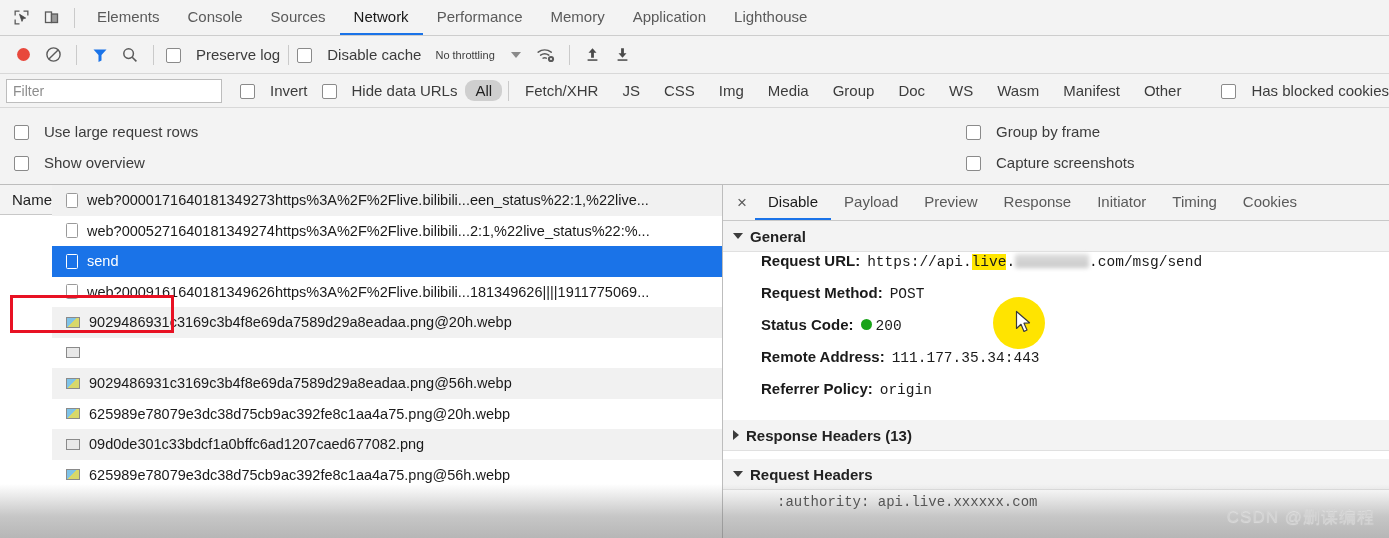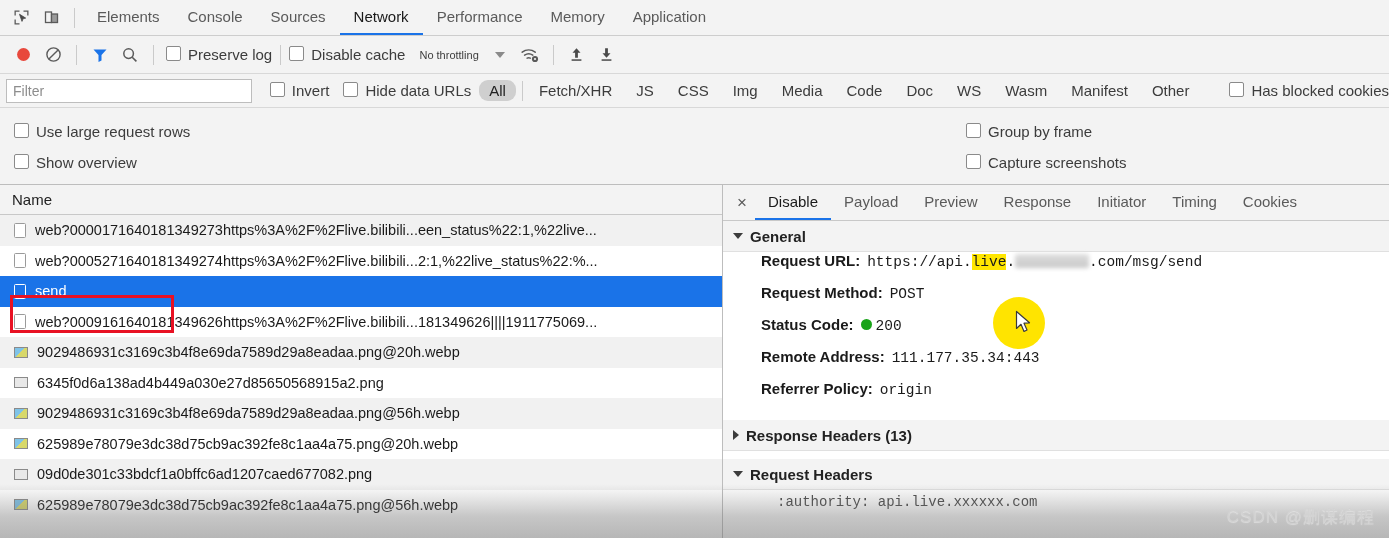--- a/index.html
+++ b/index.html
@@ -47,21 +47,21 @@
 
   
   .net-toolbar {
     height: 38px; min-height: 38px;
     display: flex; align-items: center;
     background: #f3f3f3;
     border-bottom: 1px solid #d8d8d8;
     padding-left: 8px;
   }
   .chk-wrap {
-    display: flex; align-items: flex-start; gap: 7px;
+    display: flex; align-items: flex-end; gap: 15px;
     font-size: 15px; color: #3c3c3c;
     cursor: pointer; white-space: nowrap;
   }
   .chkbox {
     width: 15px; height: 15px;
     border: 1.5px solid #8a8a8a;
     border-radius: 2px; background: #fff;
     flex-shrink: 0;
   }
   .throttle-label {
@@ -111,21 +111,21 @@
     height: 31px; padding-left: 14px;
   }
   .settings-right { position: absolute; left: 966px; }
 
   
   .body-split { flex: 1; display: flex; min-height: 0; }
 
   
   .req-pane {
     width: 723px; min-width: 723px;
-    display: flex; flex-direction: column;
+    display: flex; flex-direction: row;
     border-right: 1px solid #bdbdbd;
     background: #fff;
   }
   .req-header {
     height: 30px; min-height: 30px;
     display: flex; align-items: center;
     background: #f3f3f3;
     border-bottom: 1px solid #c8c8c8;
     padding-left: 12px;
     font-size: 15px; color: #222;
@@ -294,20 +294,23 @@
         <span>Network</span>
       </div>
     <div class="panel-tab">
         <span>Performance</span>
       </div>
     <div class="panel-tab">
         <span>Memory</span>
       </div>
     <div class="panel-tab">
         <span>Application</span>
+      </div>
+    <div class="panel-tab">
+        <span>Lighthouse</span>
       </div>
   </div>
 
   <div class="net-toolbar">
     <div class="icon-btn">
       <svg width="19" height="19" viewBox="0 0 19 19">
         <circle cx="9.5" cy="9.5" r="6.4" fill="#e8483c"></circle>
       </svg>
     </div>
     <div class="icon-btn">
@@ -378,21 +381,21 @@
       <span>Hide data URLs</span>
     </label>
 
     <div class="ftype selected" style="margin-left:8px;">All</div>
     <div class="vsep" style="margin:0 4px;"></div>
     <div class="ftype">Fetch/XHR</div>
     <div class="ftype">JS</div>
     <div class="ftype">CSS</div>
     <div class="ftype">Img</div>
     <div class="ftype">Media</div>
-    <div class="ftype">Code</div>
+    <div class="ftype">Group</div>
     <div class="ftype">Doc</div>
     <div class="ftype">WS</div>
     <div class="ftype">Wasm</div>
     <div class="ftype">Manifest</div>
     <div class="ftype">Other</div>
     <label class="chk-wrap" style="margin-left:28px;">
       <span class="chkbox"></span>
       <span>Has blocked cookies</span>
     </label>
   </div>
@@ -447,21 +450,20 @@
         <div class="req-row">
           <span class="doc-ico"></span>
           <span class="row-label">web?0009161640181349626https%3A%2F%2Flive.bilibili...181349626||||1911775069...</span>
         </div>
         <div class="req-row odd">
           <span class="img-ico"></span>
           <span class="row-label">9029486931c3169c3b4f8e69da7589d29a8eadaa.png@20h.webp</span>
         </div>
         <div class="req-row">
           <span class="img-ico plain"></span>
-          <span class="row-label">6345f0d6a138ad4b449a030e27d85650568915a2.png</span>
         </div>
         <div class="req-row odd">
           <span class="img-ico"></span>
           <span class="row-label">9029486931c3169c3b4f8e69da7589d29a8eadaa.png@56h.webp</span>
         </div>
         <div class="req-row">
           <span class="img-ico"></span>
           <span class="row-label">625989e78079e3dc38d75cb9ac392fe8c1aa4a75.png@20h.webp</span>
         </div>
         <div class="req-row odd">

